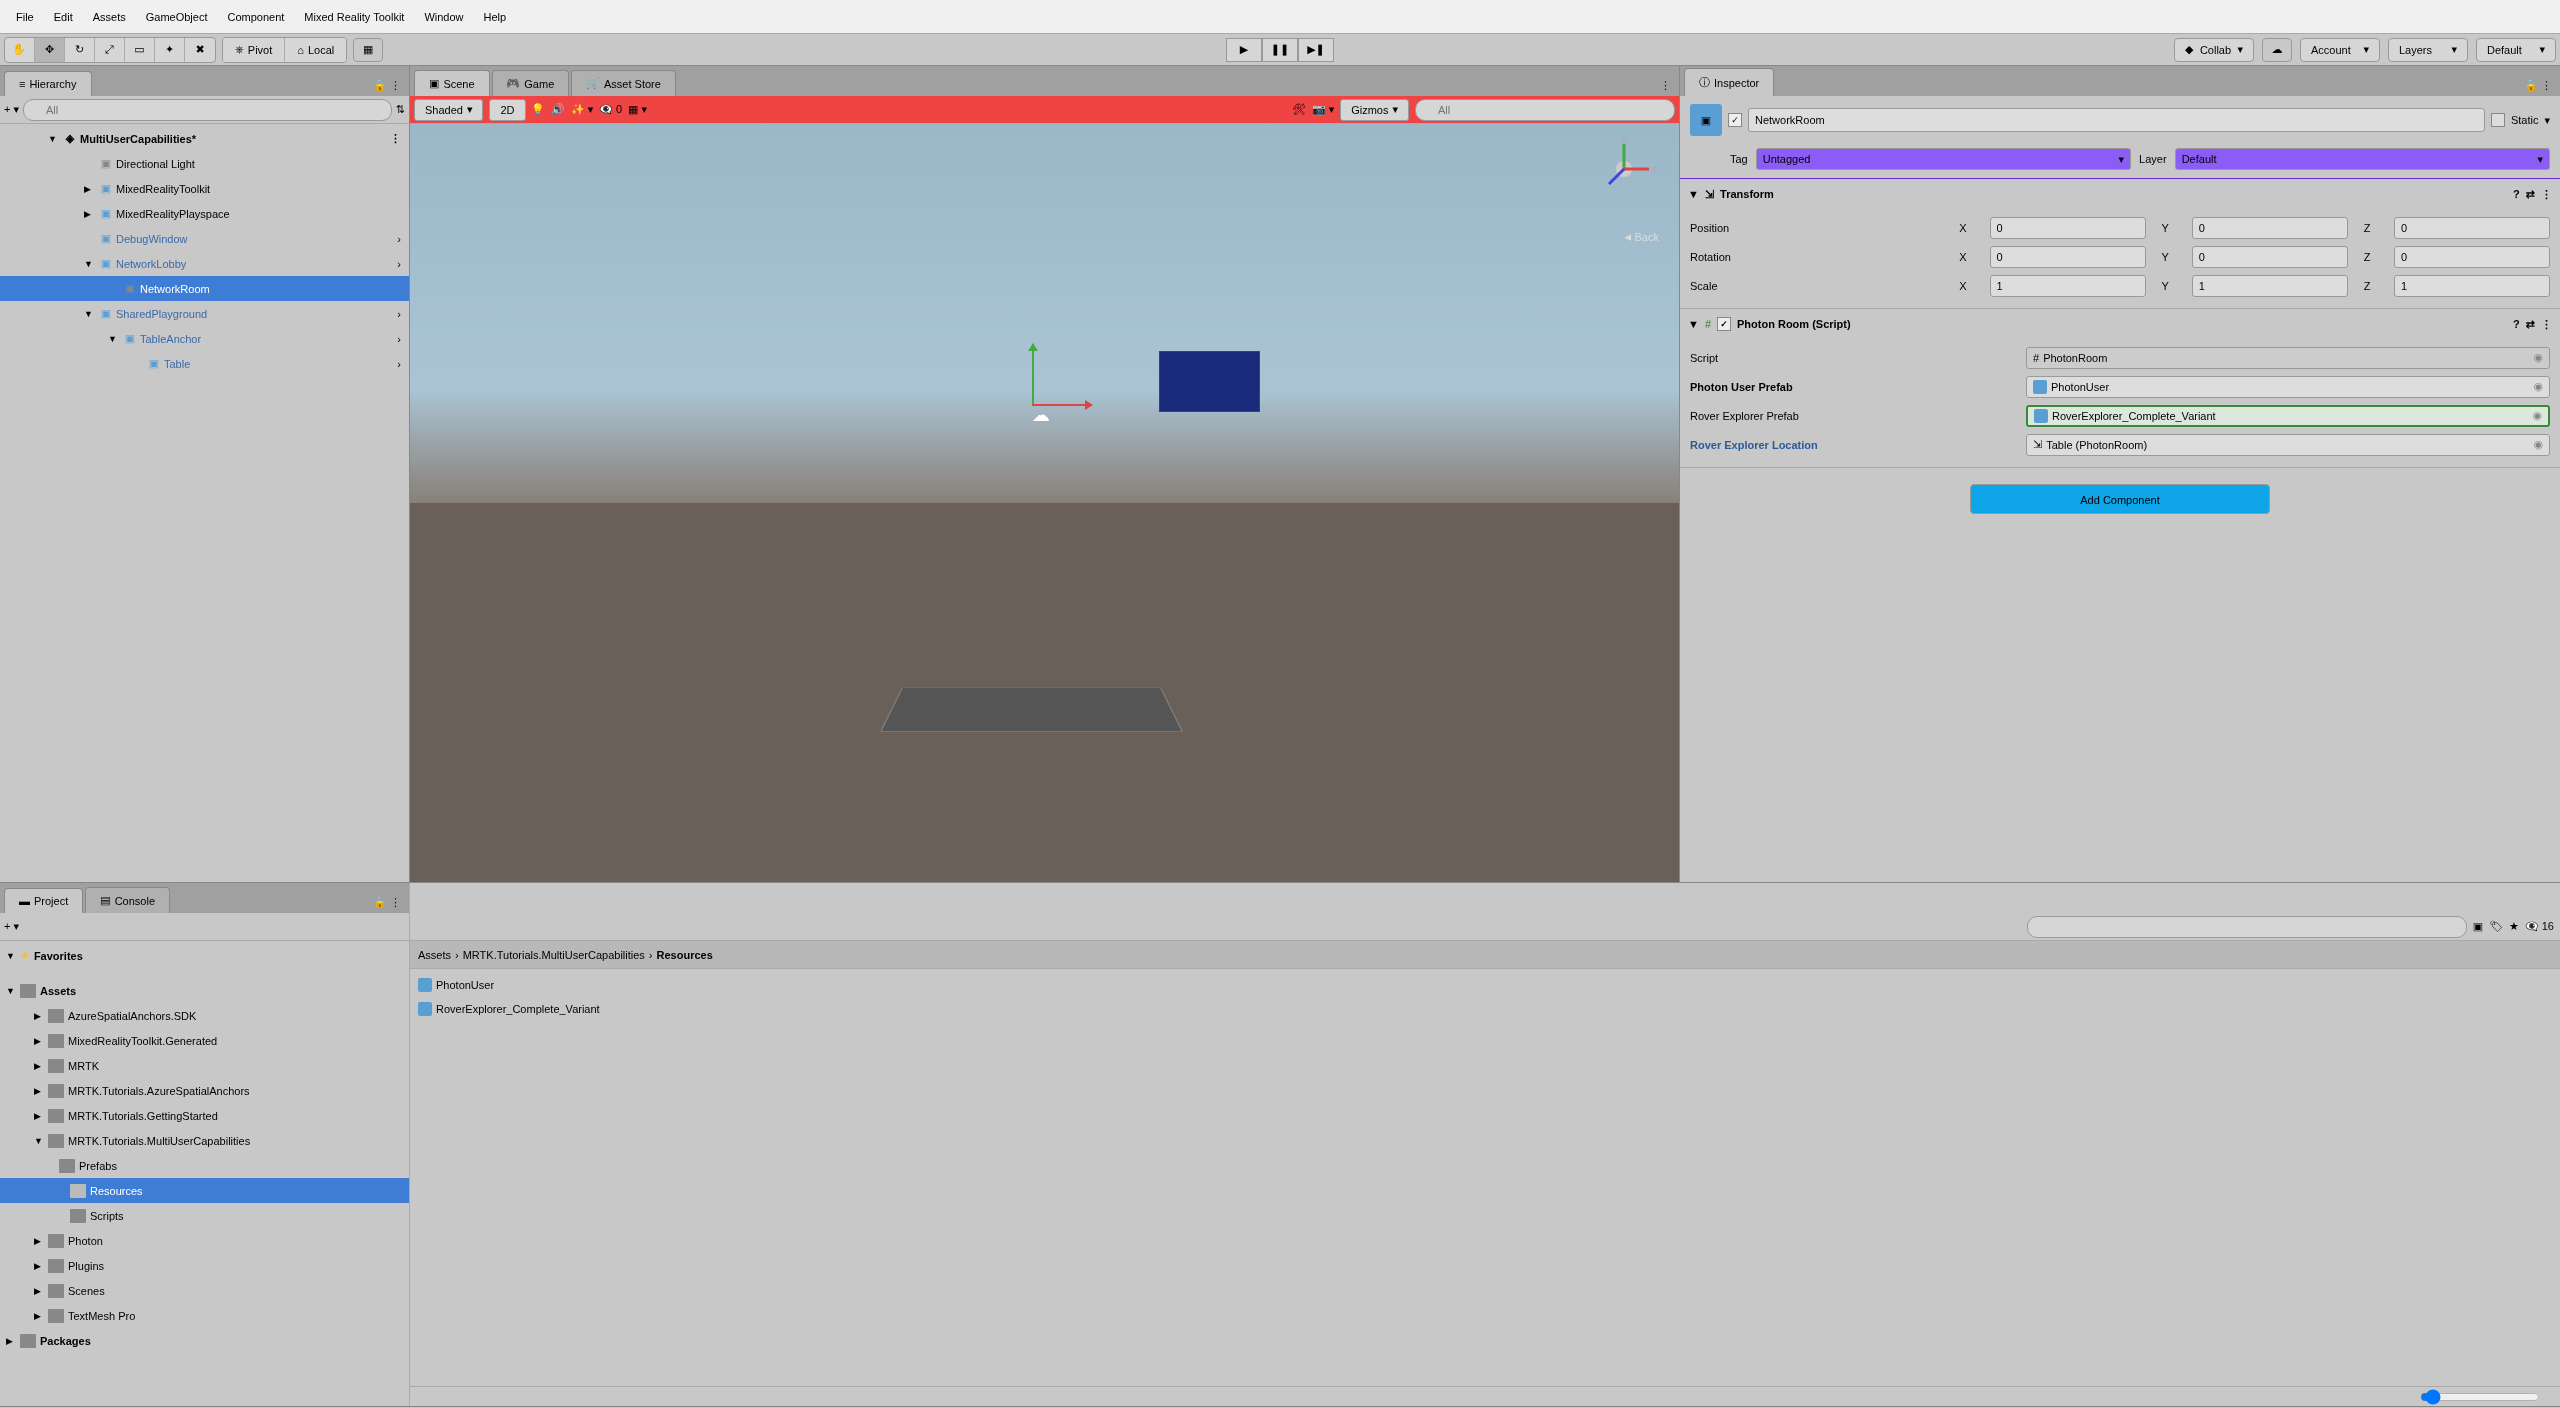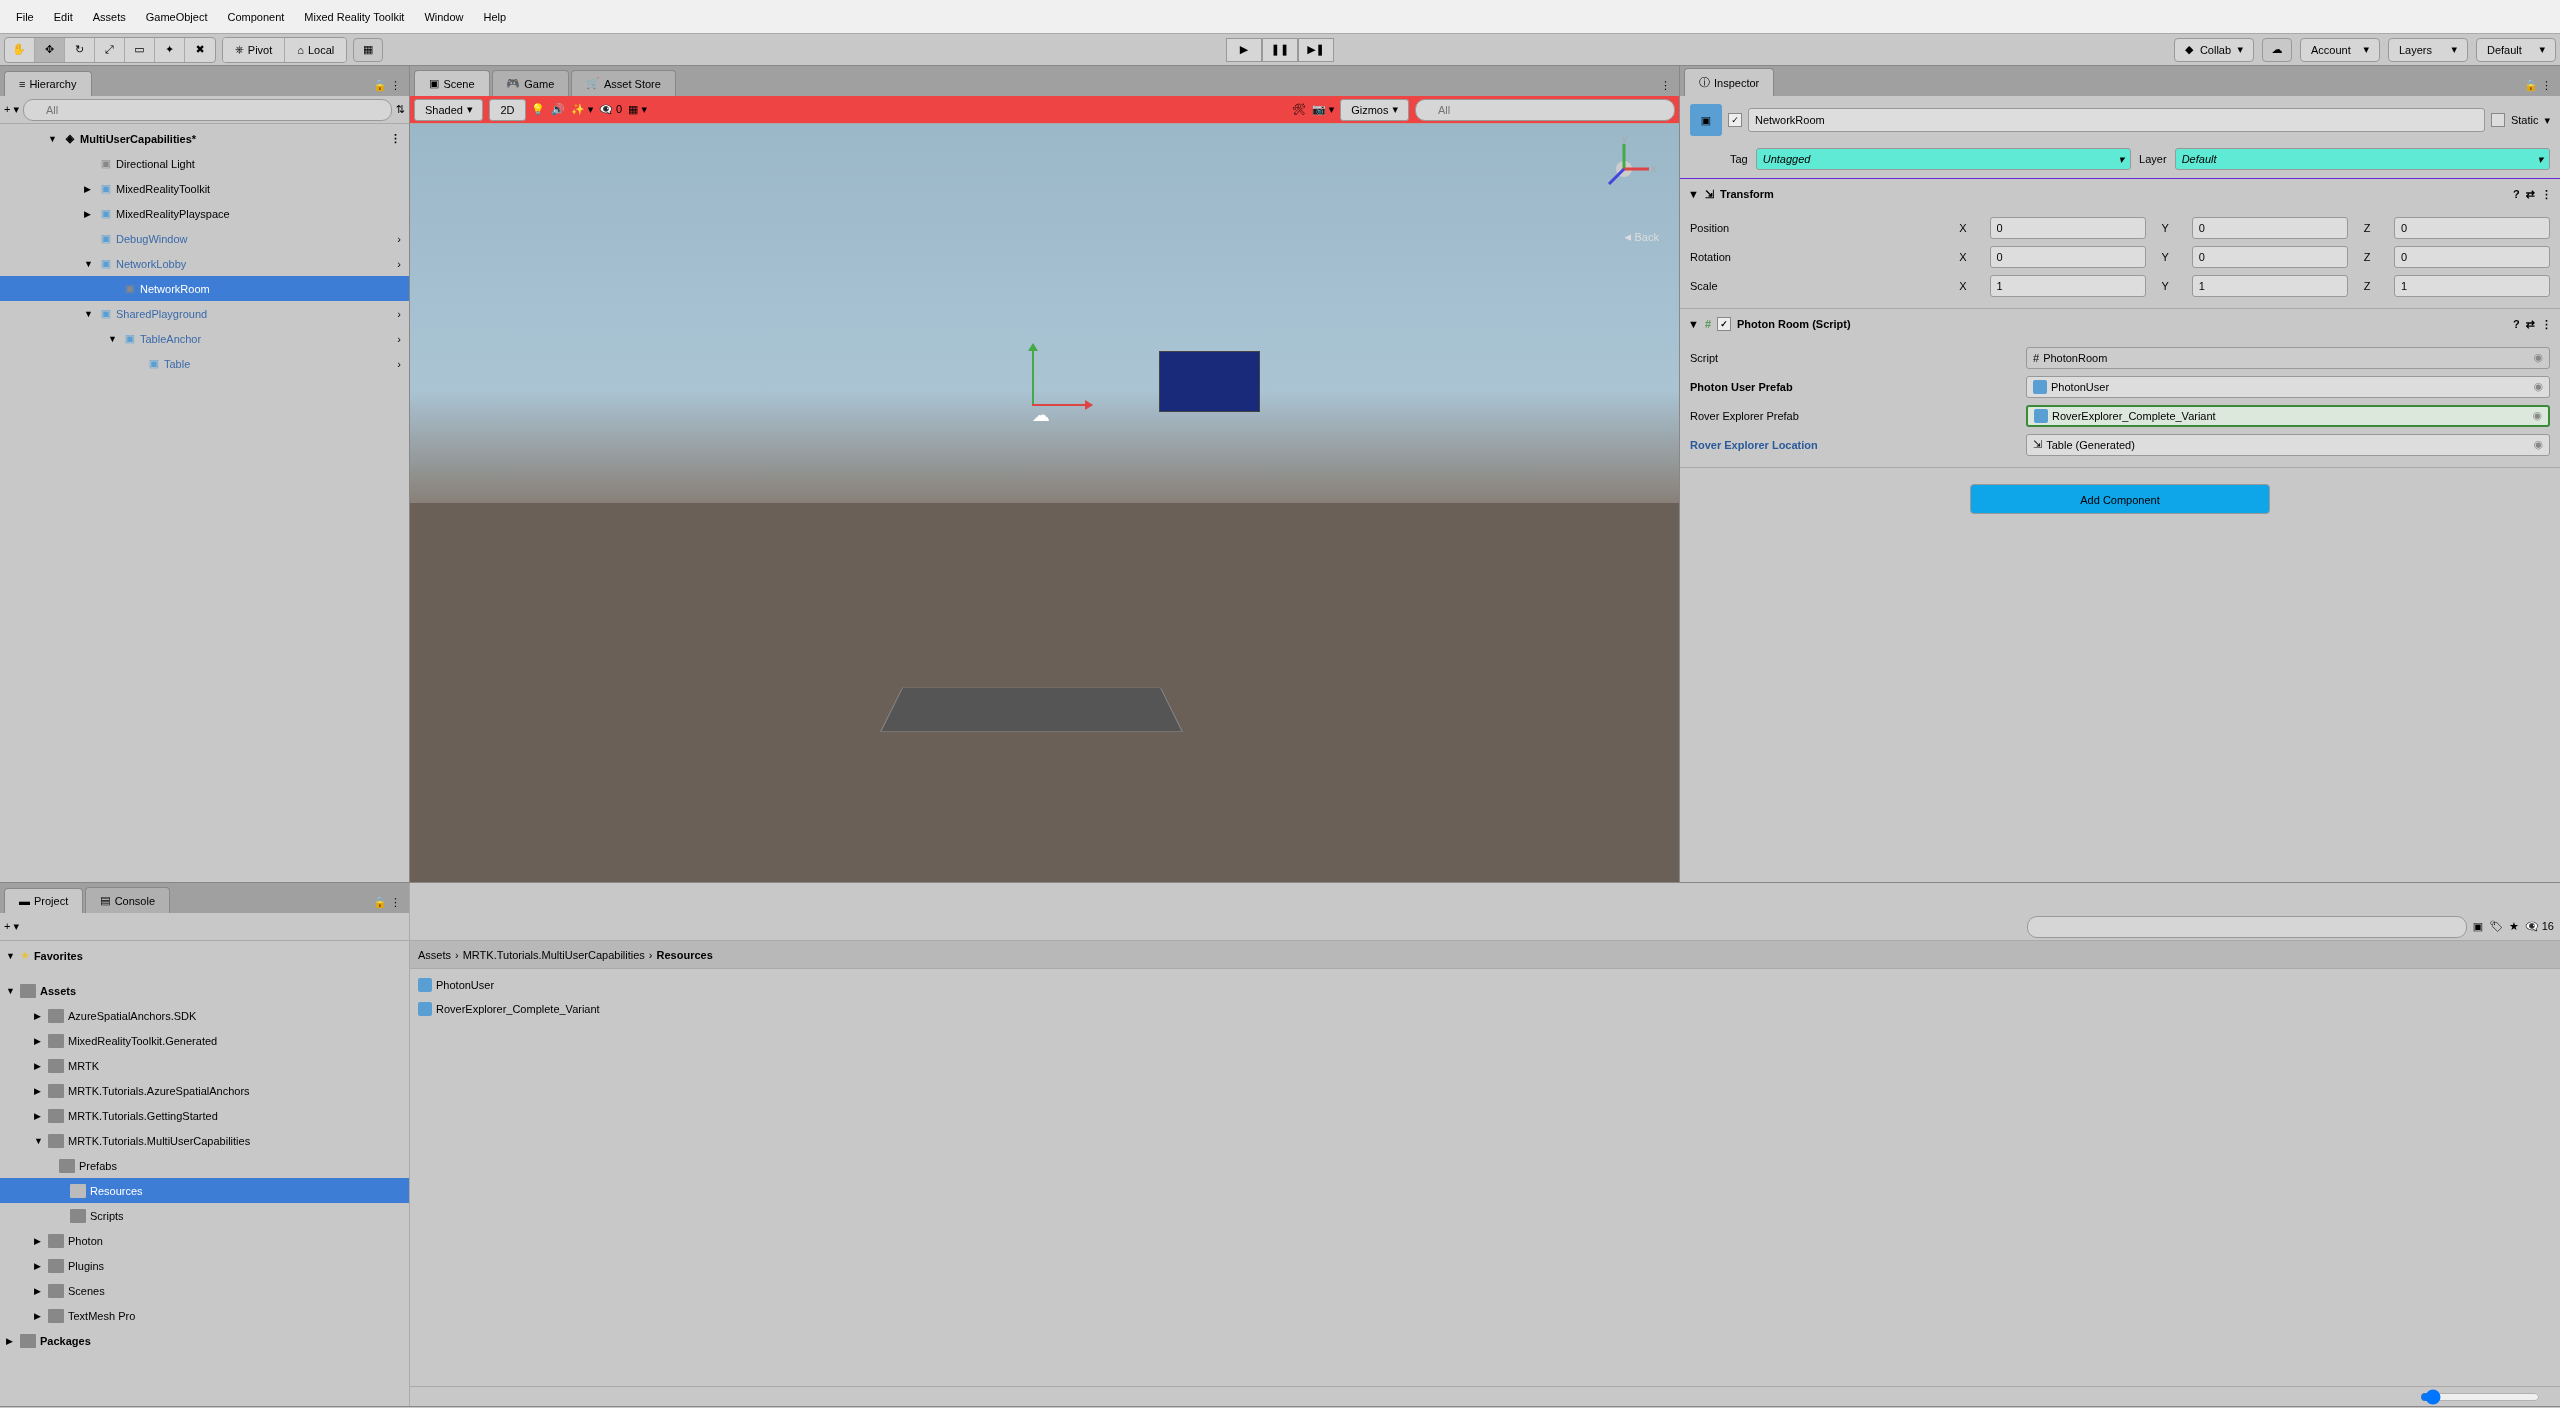--- a/index.html
+++ b/index.html
@@ -83,21 +83,21 @@
 
 
 .statusbar { height: 28px; background: #c8c8c8; border-top: 1px solid #888; display: flex; align-items: center; padding: 0 12px; }
 
 
 .insp-content { flex: 1; overflow: auto; }
 .insp-header { padding: 8px 10px; display: flex; align-items: center; gap: 6px; }
 .obj-icon { width: 32px; height: 32px; background: #5a9fd4; border-radius: 3px; display: flex; align-items: center; justify-content: center; }
 .name-field { flex: 1; height: 24px; border: 1px solid #999; border-radius: 3px; background: #ddd; padding: 0 6px; }
 .tag-row { display: flex; align-items: center; padding: 4px 10px 8px 50px; gap: 8px; border-bottom: 1px solid #6d28d9; }
-.tag-dropdown { flex: 1; height: 22px; border: 1px solid #999; border-radius: 3px; background: #5eead4; padding: 8px 6px; display: flex; align-items: center; justify-content: space-between; font-style: italic; }
+.tag-dropdown { flex: 1; height: 22px; border: 1px solid #999; border-radius: 3px; background: #8b5cf6; padding: 8px 6px; display: flex; align-items: center; justify-content: space-between; }
 
 .component { border-bottom: 1px solid #aaa; }
 .component-header { height: 30px; display: flex; align-items: center; padding: 0 8px; gap: 6px; font-weight: bold; background: #c8c8c8; }
 .component-header .right-icons { margin-left: auto; display: flex; gap: 6px; }
 .component-body { padding: 4px 10px 8px 10px; }
 .prop-row { display: flex; align-items: center; height: 29px; gap: 16px; }
 .prop-label { width: 320px; }
 .prop-label.bold { font-weight: bold; color: #2a5a9a; }
 .xyz-label { width: 18px; }
 .xyz-field { flex: 1; height: 22px; border: 1px solid #999; border-radius: 3px; background: #ddd; padding: 0 6px; }
@@ -388,21 +388,21 @@
             <div class="obj-field highlight">
                 <span class="asset-prefab-icon"></span>
                 <span>RoverExplorer_Complete_Variant</span>
                 <span class="target">◉</span>
               </div>
           </div>
           <div class="prop-row">
               <span class="prop-label bold">Rover Explorer Location</span>
             <div class="obj-field">
                 <span>⇲</span>
-                <span>Table (Generated)</span>
+                <span>Table (PhotonRoom)</span>
                 <span class="target">◉</span>
               </div>
           </div>
         </div>
       </div>
 
       <div class="add-component-btn">Add Component</div>
     </div>
   </div>
 </div>

